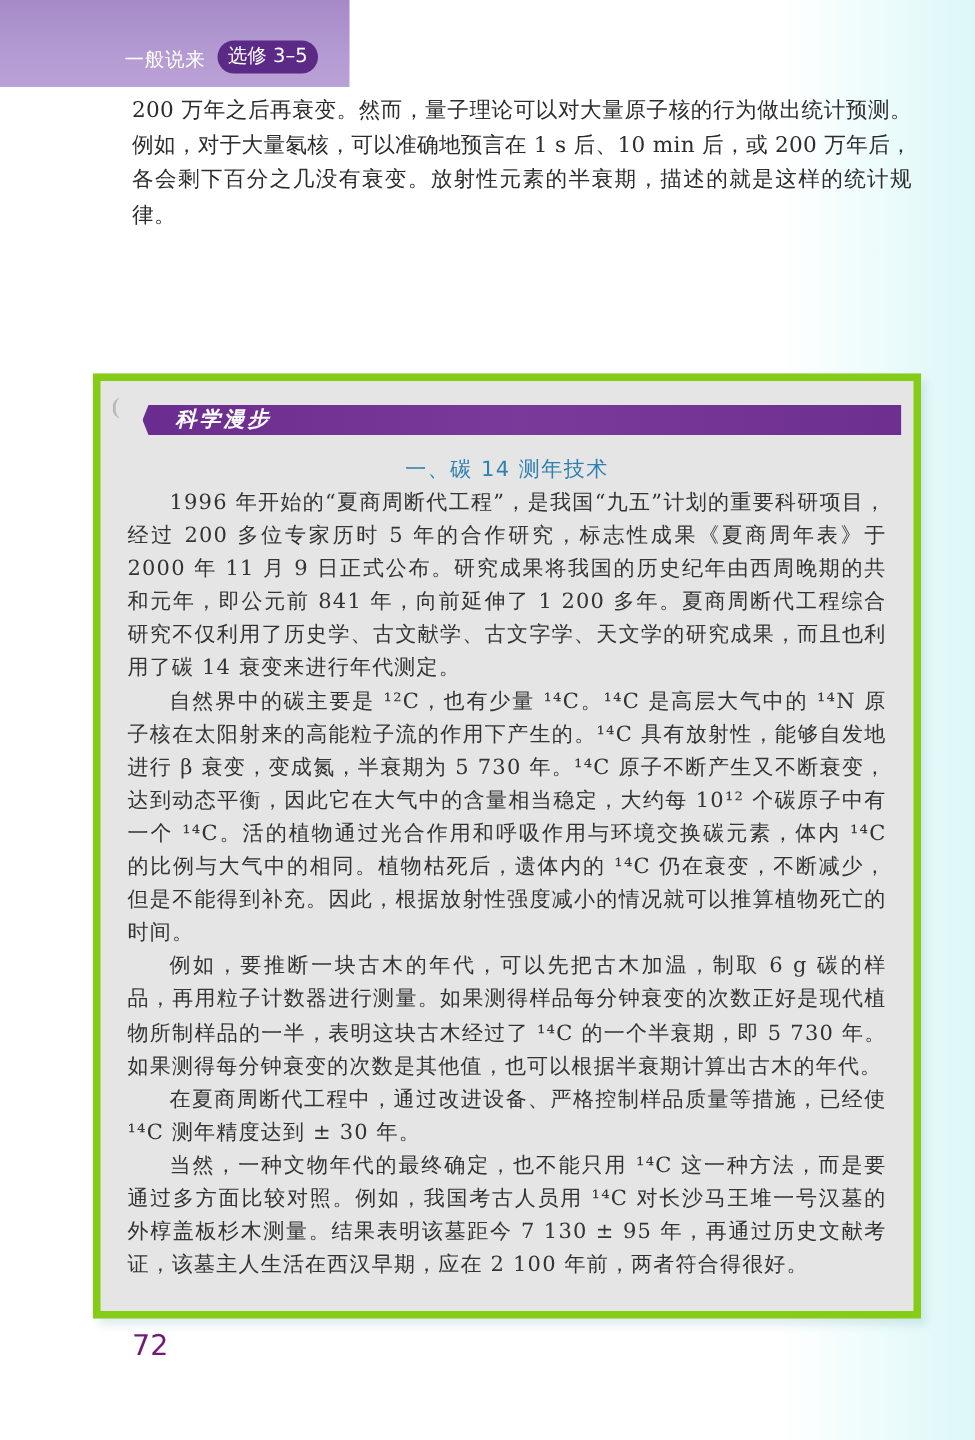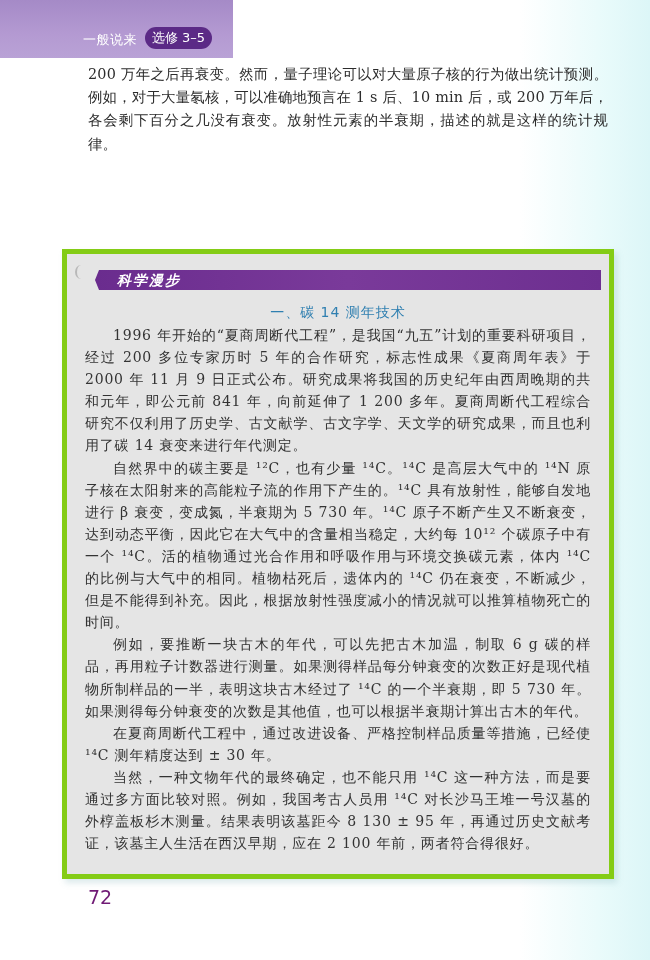--- a/index.html
+++ b/index.html
@@ -83,17 +83,17 @@
   <div class="aside-moon"></div>
   <div class="aside-banner">
     <span class="aside-banner-label">科学漫步</span>
   </div>
   <div class="aside-title">一、碳 14 测年技术</div>
   <div class="aside-body">
     <p class="indent">1996 年开始的“夏商周断代工程”，是我国“九五”计划的重要科研项目，经过 200 多位专家历时 5 年的合作研究，标志性成果《夏商周年表》于 2000 年 11 月 9 日正式公布。研究成果将我国的历史纪年由西周晚期的共和元年，即公元前 841 年，向前延伸了 1 200 多年。夏商周断代工程综合研究不仅利用了历史学、古文献学、古文字学、天文学的研究成果，而且也利用了碳 14 衰变来进行年代测定。</p>
     <p class="indent">自然界中的碳主要是 ¹²C，也有少量 ¹⁴C。¹⁴C 是高层大气中的 ¹⁴N 原子核在太阳射来的高能粒子流的作用下产生的。¹⁴C 具有放射性，能够自发地进行 β 衰变，变成氮，半衰期为 5 730 年。¹⁴C 原子不断产生又不断衰变，达到动态平衡，因此它在大气中的含量相当稳定，大约每 10¹² 个碳原子中有一个 ¹⁴C。活的植物通过光合作用和呼吸作用与环境交换碳元素，体内 ¹⁴C 的比例与大气中的相同。植物枯死后，遗体内的 ¹⁴C 仍在衰变，不断减少，但是不能得到补充。因此，根据放射性强度减小的情况就可以推算植物死亡的时间。</p>
     <p class="indent">例如，要推断一块古木的年代，可以先把古木加温，制取 6 g 碳的样品，再用粒子计数器进行测量。如果测得样品每分钟衰变的次数正好是现代植物所制样品的一半，表明这块古木经过了 ¹⁴C 的一个半衰期，即 5 730 年。如果测得每分钟衰变的次数是其他值，也可以根据半衰期计算出古木的年代。</p>
     <p class="indent">在夏商周断代工程中，通过改进设备、严格控制样品质量等措施，已经使 ¹⁴C 测年精度达到 ± 30 年。</p>
-    <p class="indent">当然，一种文物年代的最终确定，也不能只用 ¹⁴C 这一种方法，而是要通过多方面比较对照。例如，我国考古人员用 ¹⁴C 对长沙马王堆一号汉墓的外椁盖板杉木测量。结果表明该墓距今 8 130 ± 95 年，再通过历史文献考证，该墓主人生活在西汉早期，应在 2 100 年前，两者符合得很好。</p>
+    <p class="indent">当然，一种文物年代的最终确定，也不能只用 ¹⁴C 这一种方法，而是要通过多方面比较对照。例如，我国考古人员用 ¹⁴C 对长沙马王堆一号汉墓的外椁盖板杉木测量。结果表明该墓距今 7 130 ± 95 年，再通过历史文献考证，该墓主人生活在西汉早期，应在 2 100 年前，两者符合得很好。</p>
   </div>
 </div>
 
 <div class="page-number">72</div>
 
 </body></html>

